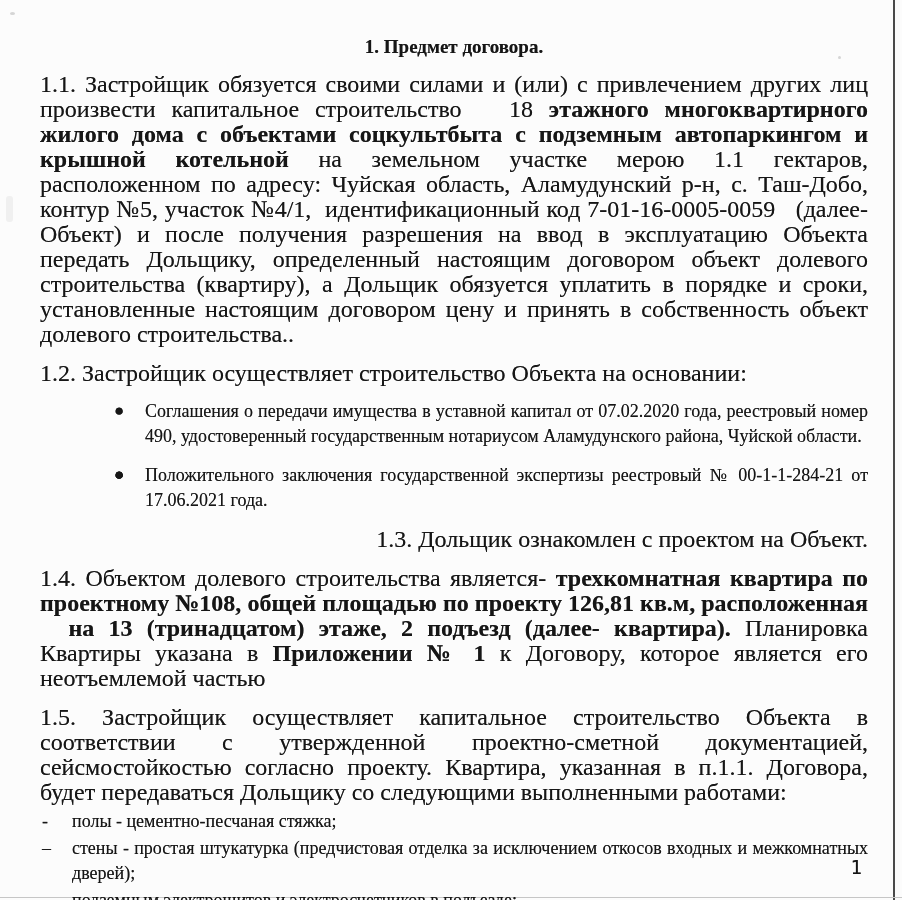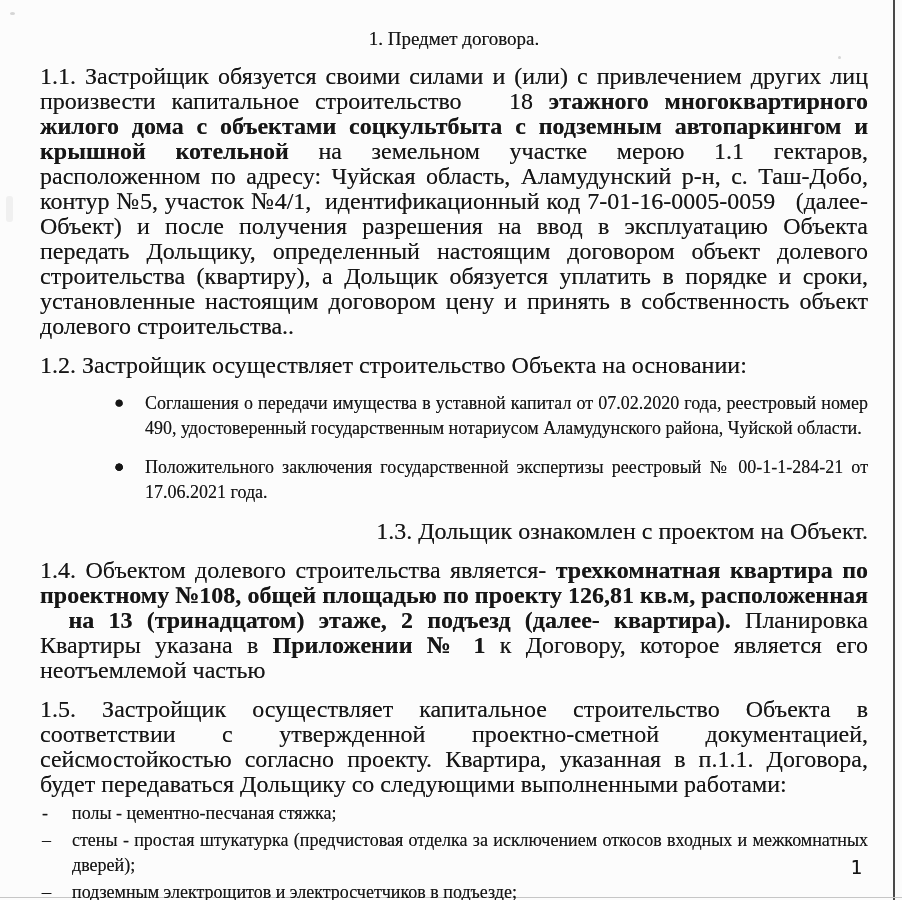--- a/index.html
+++ b/index.html
@@ -43,24 +43,24 @@
   .speck.s3 { left: 322px; top: 846px; width: 4px; height: 3px; background: rgba(110,110,110,0.18); }
   .speck.s4 { left: 6px; top: 196px; width: 7px; height: 26px; background: rgba(140,140,140,0.10); border-radius: 3px; }
 
   .content {
     position: absolute;
     left: 40px;
     right: 34px;
     top: 12px;
   }
   .title {
-    margin: 16px 0 0 0;
+    margin: 24px 0 0 0;
     text-align: center;
     font-size: 19px;
-    font-weight: 400;
+    font-weight: 700;
   }
   .para {
     margin: 14px 0 0 0;
     font-size: 24px;
     line-height: 25px;
     text-align: justify;
   }
   .para.single { text-align: right; }
   .b { font-weight: 700; }
 

